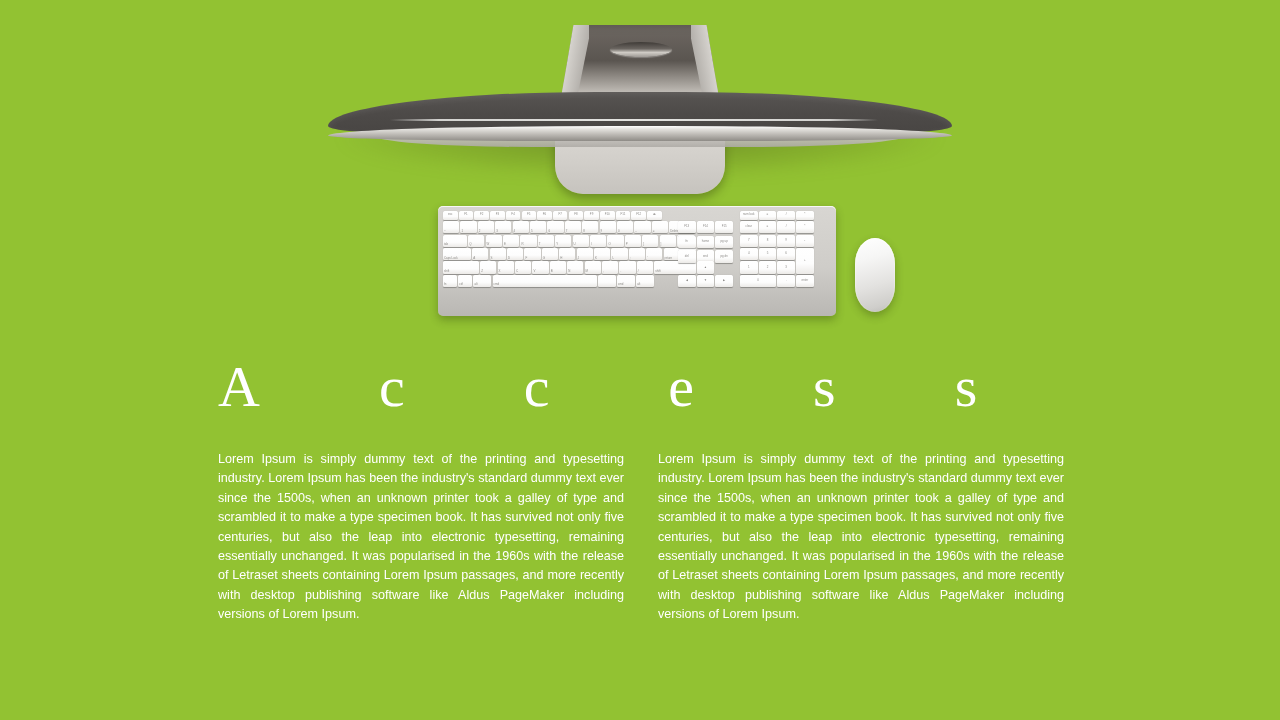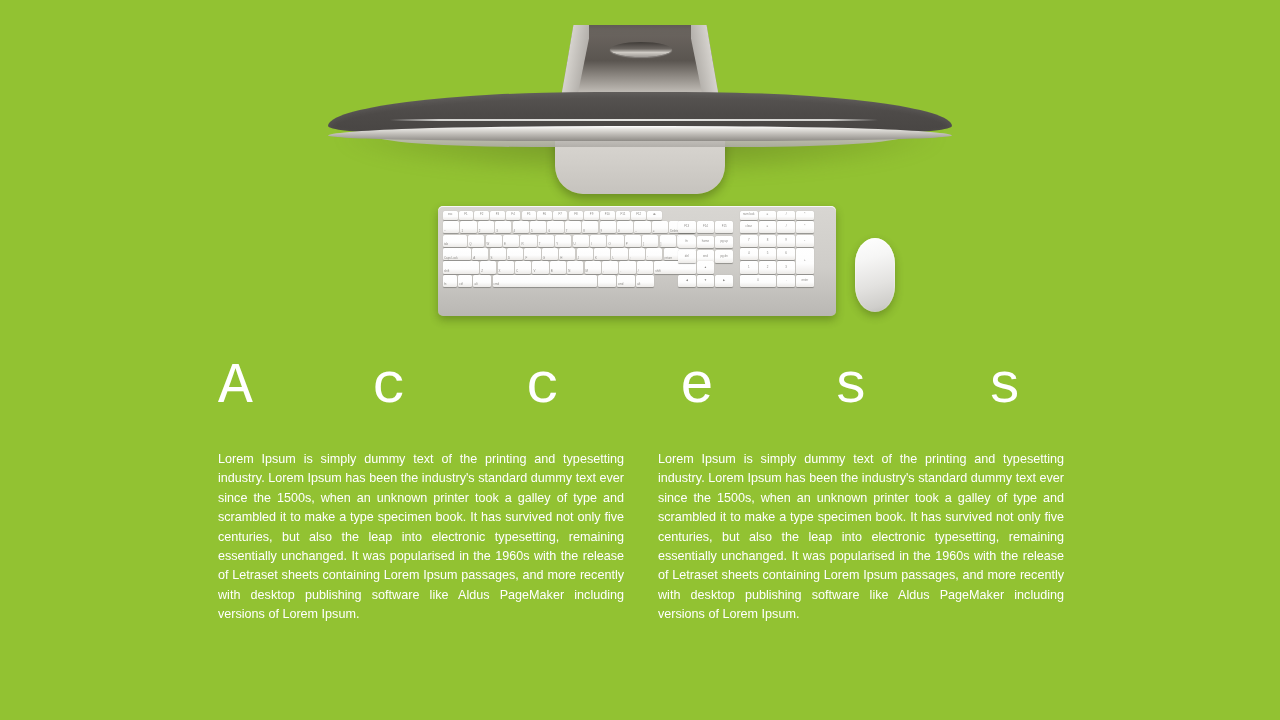--- a/index.html
+++ b/index.html
@@ -179,21 +179,21 @@
     position: absolute;
     left: 218px;
     top: 358px;
     width: 860px;
     color: #ffffff;
     font-size: 58px;
     font-weight: 300;
     letter-spacing: 119px;
     line-height: 1;
     white-space: nowrap;
-    font-family: Liberation Mono, monospace;
+    font-family: Liberation Serif, serif;
   }
 
   
   .columns {
     position: absolute;
     left: 218px;
     top: 450px;
     width: 846px;
     display: flex;
     justify-content: space-between;

